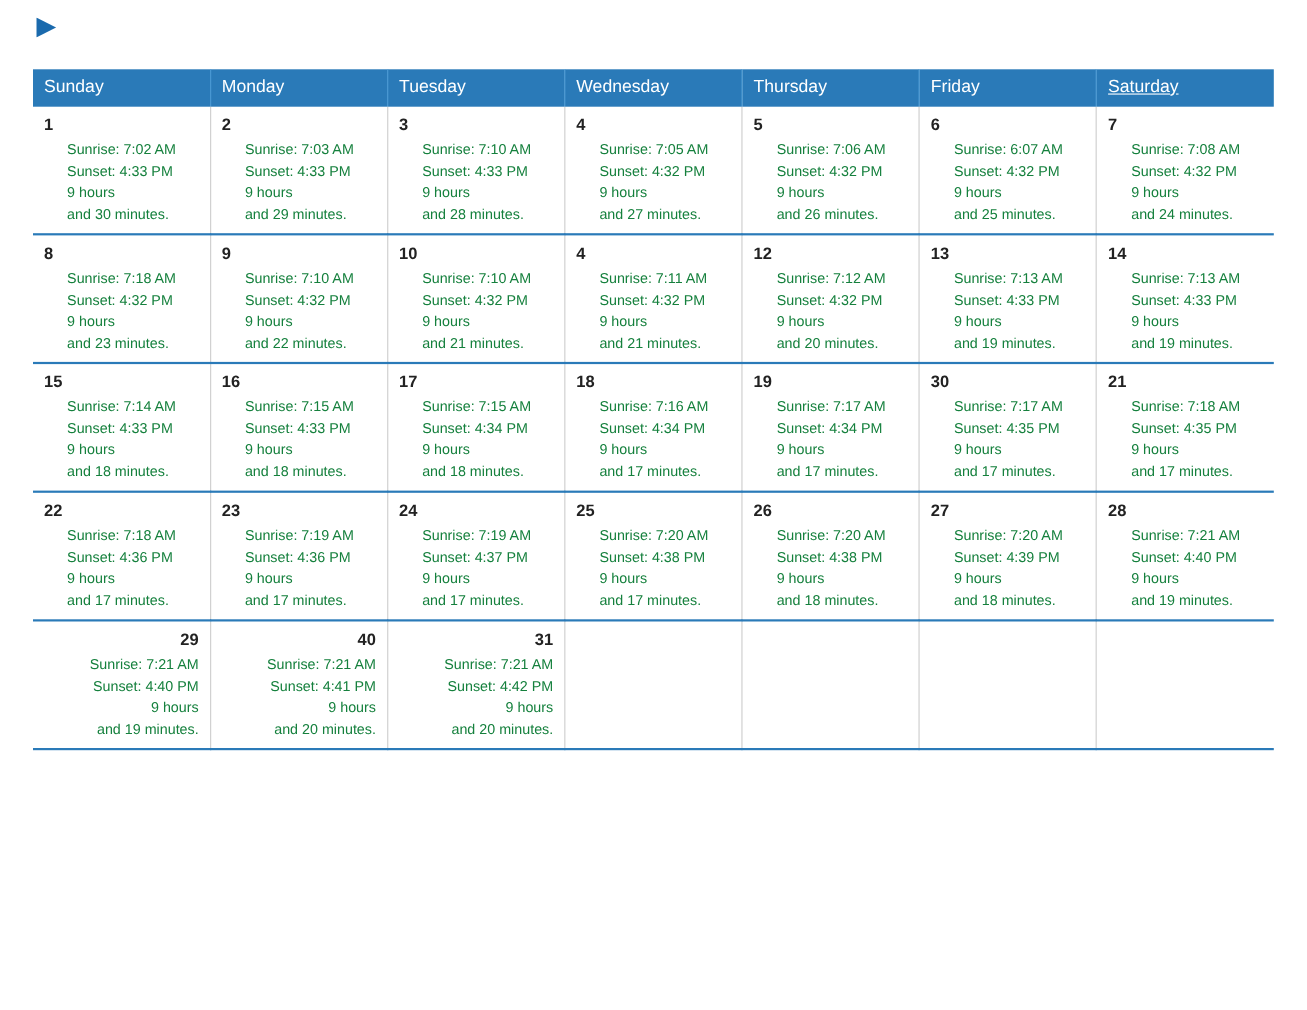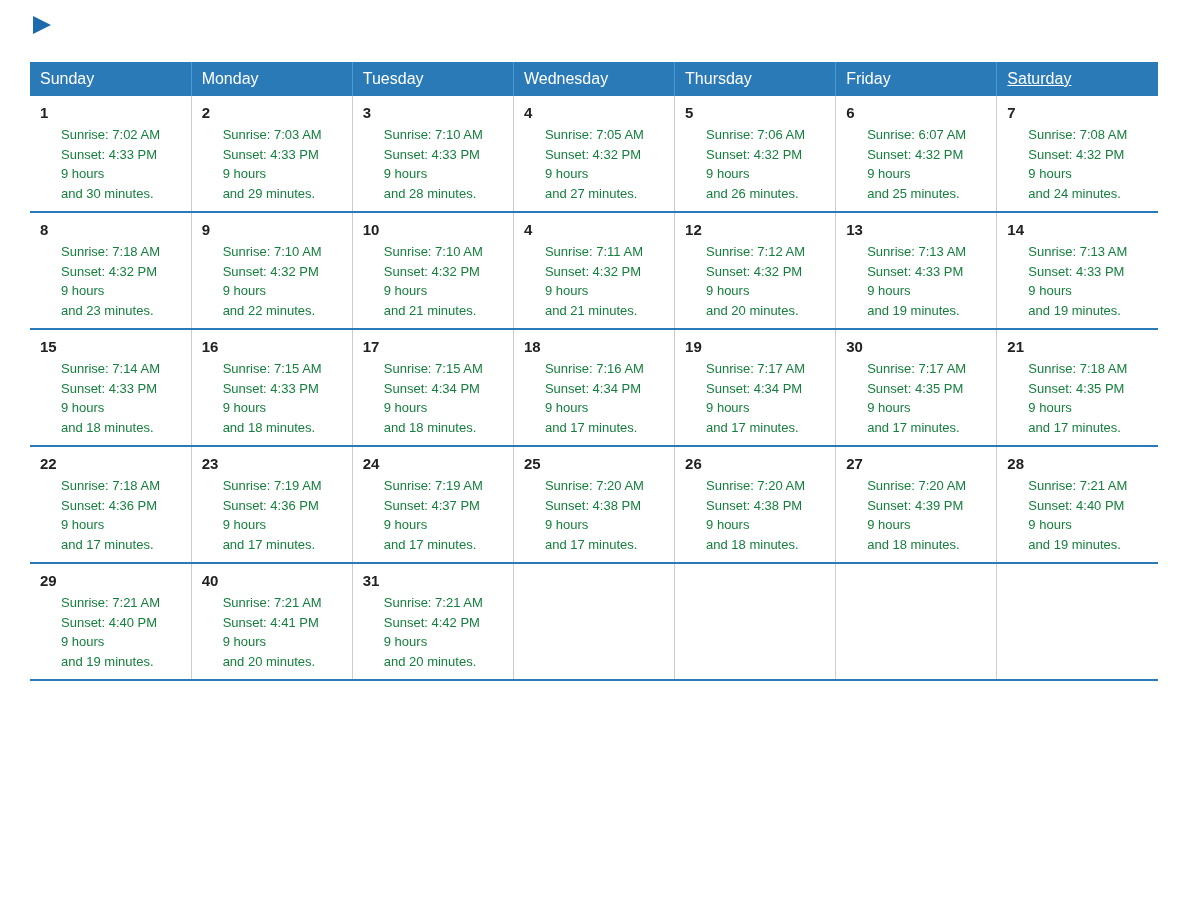--- a/index.html
+++ b/index.html
@@ -93,20 +93,21 @@
     .logo-row2 {
       margin-left: 2px;
     }
     .logo-text-blue {
       font-size: 30px;
       font-weight: bold;
       color: #1a6aad;
     }
     .last-row td {
       height: auto;
+      text-align: right;
     }
   </style>
 </head>
 <body>
 
 <div class="header">
   <div class="logo">
     <div class="logo-row1">
       <span class="logo-text-general"></span>
       <span style="display:inline-block; margin-left:3px; vertical-align:middle; position:relative; top:-4px;">

